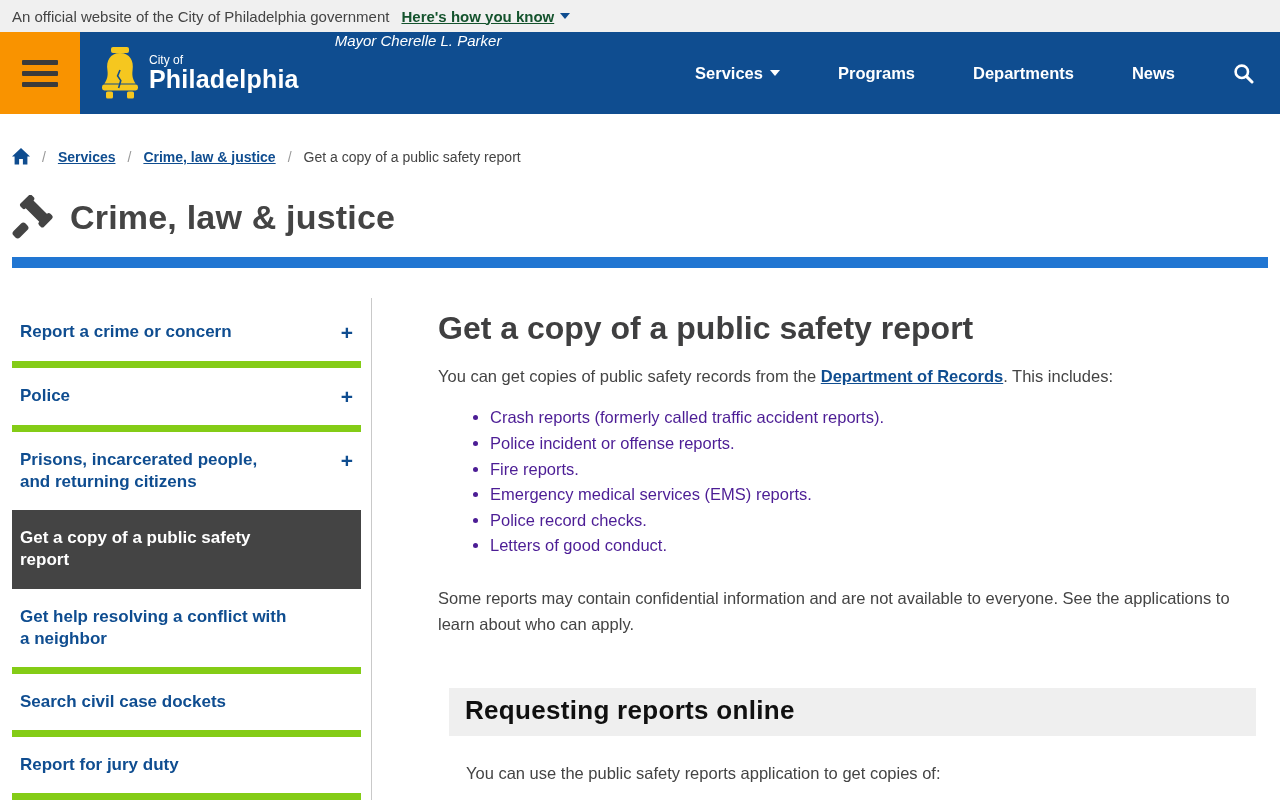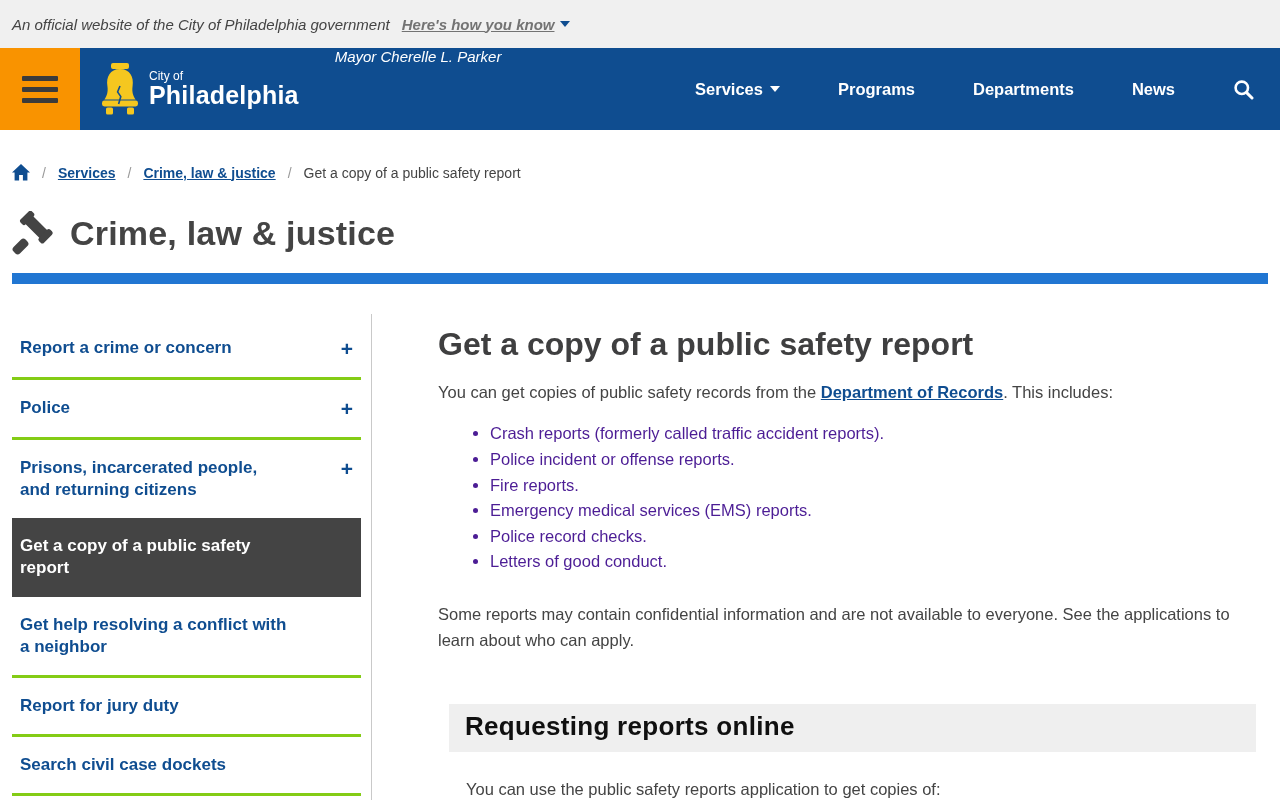--- a/index.html
+++ b/index.html
@@ -6,27 +6,27 @@
   html,body { margin:0; padding:0; }
   body {
     width:1280px; height:800px; overflow:hidden;
     font-family:"Liberation Sans", sans-serif;
     color:#444; background:#fff;
   }
   a { cursor:pointer; }
 
   
   .topbar {
-    height:48px; background:#f0f0f0;
+    height:32px; background:#f0f0f0;
     display:flex; align-items:center; justify-content:space-between;
-    padding:0 22px 0 12px; font-size:15px; color:#444;font-style:italic;
+    padding:0 22px 0 12px; font-size:15px; color:#444;
   }
   .topbar-left { display:flex; align-items:center; gap:12px; }
   .hyk {
-    color:#737373; font-weight:700; text-decoration:underline;
+    color:#14532d; font-weight:700; text-decoration:underline;
     display:inline-flex; align-items:center; gap:6px; font-size:15px;
   }
   .caret {
     width:0; height:0; display:inline-block;
     border-left:5px solid transparent; border-right:5px solid transparent;
     border-top:6px solid #0f4d90;
   }
   .topbar-right { display:flex; align-items:center; gap:26px; color:#0f4d90; font-size:16px; }
   .lang { color:#0f4d90; text-decoration:none; }
   .lang-active { font-weight:700; font-size:17px; }
@@ -66,21 +66,21 @@
   .content { display:flex; padding:0 12px; margin-top:30px; }
 
   .sidebar { width:360px; flex-shrink:0; border-right:1px solid #c9c9c9; padding:6px 10px 0 0; }
   .side-item {
     display:flex; justify-content:space-between; align-items:flex-start;
     padding:17px 8px; color:#0f4d90; font-size:17px; font-weight:600;
     text-decoration:none; line-height:1.3;
   }
   .side-item .label { max-width:272px; }
   .side-item .plus { font-size:21px; font-weight:600; line-height:1.1; }
-  .side-item.bordered { border-bottom:3px solid #84cc16; }
+  .side-item.bordered { border-bottom:7px solid #84cc16; }
   .side-item.active { background:#444; color:#fff; border-bottom:none; }
 
   .main { margin-left:66px; width:818px; }
   .main-title { font-size:32px; font-weight:600; color:#3f3f40; margin:12px 0 16px; }
   .main p { font-size:16.5px; line-height:1.6; margin:0; color:#444; }
   .intro-link { color:#0f4d90; font-weight:700; text-decoration:underline; }
   .main ul { margin:16px 0 0; padding-left:52px; }
   .main ul li { font-size:16.5px; line-height:1.55; color:#4c1d95; }
   .note { margin-top:26px !important; }
   .section-header { background:#efefef; margin:50px 0 0 11px; padding:7px 16px 10px; }
@@ -184,24 +184,24 @@
       <span class="label">Prisons, incarcerated people, and returning citizens</span>
       <span class="plus">+</span>
     </a>
     <a class="side-item active">
       <span class="label">Get a copy of a public safety report</span>
     </a>
     <a class="side-item bordered">
       <span class="label">Get help resolving a conflict with a neighbor</span>
     </a>
     <a class="side-item bordered">
+      <span class="label">Search civil case dockets</span>
+    </a>
+    <a class="side-item bordered">
       <span class="label">Report for jury duty</span>
-    </a>
-    <a class="side-item bordered">
-      <span class="label">Search civil case dockets</span>
     </a>
     <a class="side-item">
       
     </a>
   </nav>
 
   <main class="main">
     <h1 class="main-title">Get a copy of a public safety report</h1>
 
     <p><span>You can get copies of public safety records from the </span><a class="intro-link">Department of Records</a><span>. This includes:</span></p>

